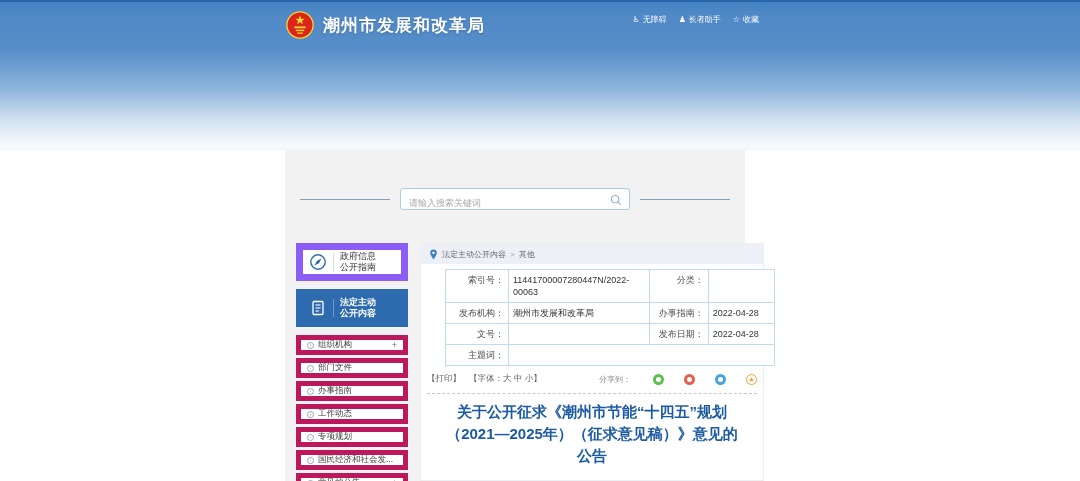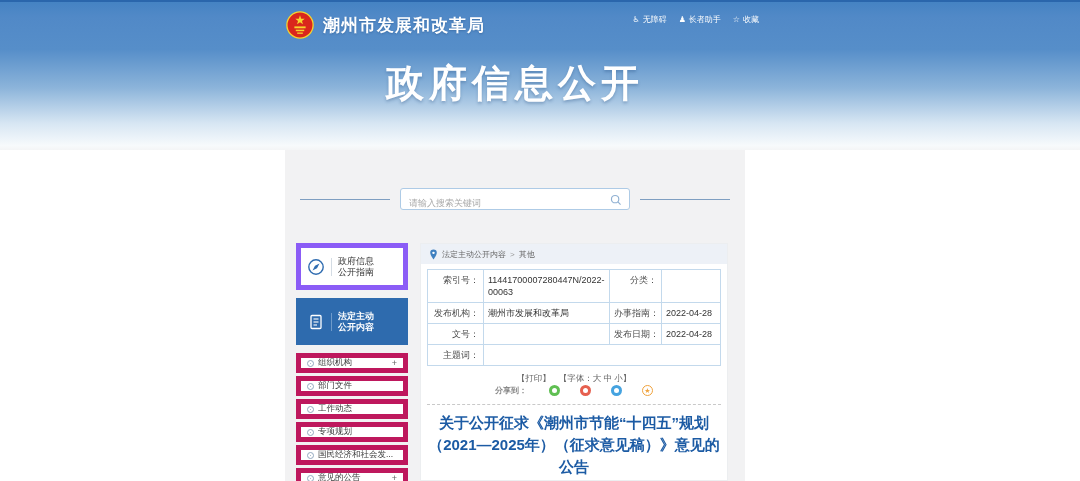--- a/index.html
+++ b/index.html
@@ -36,22 +36,22 @@
   .search-box input { width:100%; height:100%; border:none; outline:none; background:transparent;
     font-size:9px; color:#333; padding:8px 22px 0 8px; font-family:inherit; }
   .search-box input::placeholder { color:#a9a9a9; }
   .search-glass { position:absolute; right:6px; top:4px; width:14px; height:14px; }
 
   
   .columns { display:flex; margin-top:33px; padding:0 22px 0 11px; gap:12px; align-items:flex-start; }
 
   
   .sidebar { width:112px; flex:none; }
-  .side-top { display:flex; align-items:center; height:47px; background:#ffffff;
-    border:5px solid #8b5cf6; margin-bottom:8px; cursor:pointer; }
+  .side-top { display:flex; align-items:center; height:38px; background:#ffffff;
+    border:7px solid #8b5cf6; margin-bottom:8px; cursor:pointer; }
   .side-top .st-icon { width:30px; display:flex; justify-content:center; flex:none; }
   .side-top .st-sep { width:1px; height:18px; background:#d4dce4; margin-right:6px; flex:none; }
   .side-top .st-label { font-size:9px; line-height:11px; color:#333; width:44px; }
   .side-top.active { background:#2e6bae; border-color:#2e6bae; }
   .side-top.active .st-sep { background:#6e9aca; }
   .side-top.active .st-label { color:#ffffff; font-weight:bold; }
   .side-item { display:flex; align-items:center; height:20px; background:#ffffff;
     border:5px solid #be185d; margin-bottom:3px; padding:0 6px; cursor:pointer; }
   .si-icon { width:7px; height:7px; border:1px solid #93a9c0; border-radius:50%;
     margin-right:4px; flex:none; position:relative; }
@@ -60,32 +60,32 @@
   .si-label { font-size:8.5px; color:#3a3a3a; white-space:nowrap; overflow:hidden; flex:1; }
   .si-plus { font-size:9px; color:#666; flex:none; }
 
   
   .main { flex:1; background:#ffffff; min-height:238px; border:1px solid #eceef0; }
   .breadcrumb { display:flex; align-items:center; gap:4px; height:20px; background:#edf1f7;
     padding:0 8px; font-size:8px; color:#666; }
   .breadcrumb .bc-sep { color:#999; }
   .bc-link { cursor:pointer; }
 
-  table.doc-table { width:calc(100% - 12px); margin:5px 6px 0; border-collapse:collapse;
+  table.doc-table { width:calc(100% - 12px); margin:5px 24px 0; border-collapse:collapse;
     background:#ffffff; table-layout:fixed; }
   .doc-table td { border:1px solid #c3d9ec; font-size:9px; padding:4px 4px; color:#333;
     vertical-align:top; line-height:12px; }
   .doc-table td.lbl { text-align:right; color:#4c4c4c; white-space:nowrap; }
   .col-l1 { width:56px; } .col-v1 { width:126px; } .col-l2 { width:52px; } .col-v2 { width:59px; }
 
   .toolbar { display:flex; align-items:center; justify-content:space-between;
-    margin:7px 6px 0;flex-direction:column; }
+    margin:7px 6px 0; }
   .tb-left { display:flex; gap:8px; font-size:8.5px; color:#666; }
   .tb-left span { cursor:pointer; }
-  .tb-right { display:flex; align-items:center; gap:20px;font-weight:bold; }
+  .tb-right { display:flex; align-items:center; gap:20px; }
   .share-label { font-size:8px; color:#888; margin-right:2px; }
   .share-icon { width:11px; height:11px; border-radius:50%; position:relative; cursor:pointer; }
   .share-icon::after { content:""; position:absolute; left:3px; top:3px; width:5px; height:5px;
     background:#ffffff; border-radius:50%; }
   .share-icon.star { background:#ffffff !important; border:1px solid #f0a23c;
     display:flex; align-items:center; justify-content:center; }
   .share-icon.star::after { content:"★"; position:static; width:auto; height:auto;
     background:none; color:#f0a23c; font-size:7px; line-height:7px; }
 
   .dotted-sep { border-top:1px dashed #c9c9c9; margin:8px 6px 0; }
@@ -118,21 +118,20 @@
       <span class="top-link">
         <span class="tl-icon">♟</span>
         <span>长者助手</span>
       </span>
       <span class="top-link">
         <span class="tl-icon">☆</span>
         <span>收藏</span>
       </span>
     </div>
 
-    <div class="banner-title">政府信息公开</div>
   </div>
 </div>
 
 <div class="panel">
 
   <div class="search-row">
     <div class="search-line"></div>
     <div class="search-box">
       <input type="text" placeholder="请输入搜索关键词" style="">
       <svg class="search-glass" viewBox="0 0 16 16">
@@ -172,20 +171,25 @@
       </div>
 
       <div class="side-item">
         <span class="si-icon"></span>
         <span class="si-label">组织机构</span>
         <span class="si-plus">+</span>
       </div>
       <div class="side-item">
         <span class="si-icon"></span>
         <span class="si-label">部门文件</span>
+        <span class="si-plus"></span>
+      </div>
+      <div class="side-item">
+        <span class="si-icon"></span>
+        <span class="si-label">办事指南</span>
         <span class="si-plus"></span>
       </div>
       <div class="side-item">
         <span class="si-icon"></span>
         <span class="si-label">工作动态</span>
         <span class="si-plus"></span>
       </div>
       <div class="side-item">
         <span class="si-icon"></span>
         <span class="si-label">专项规划</span>

